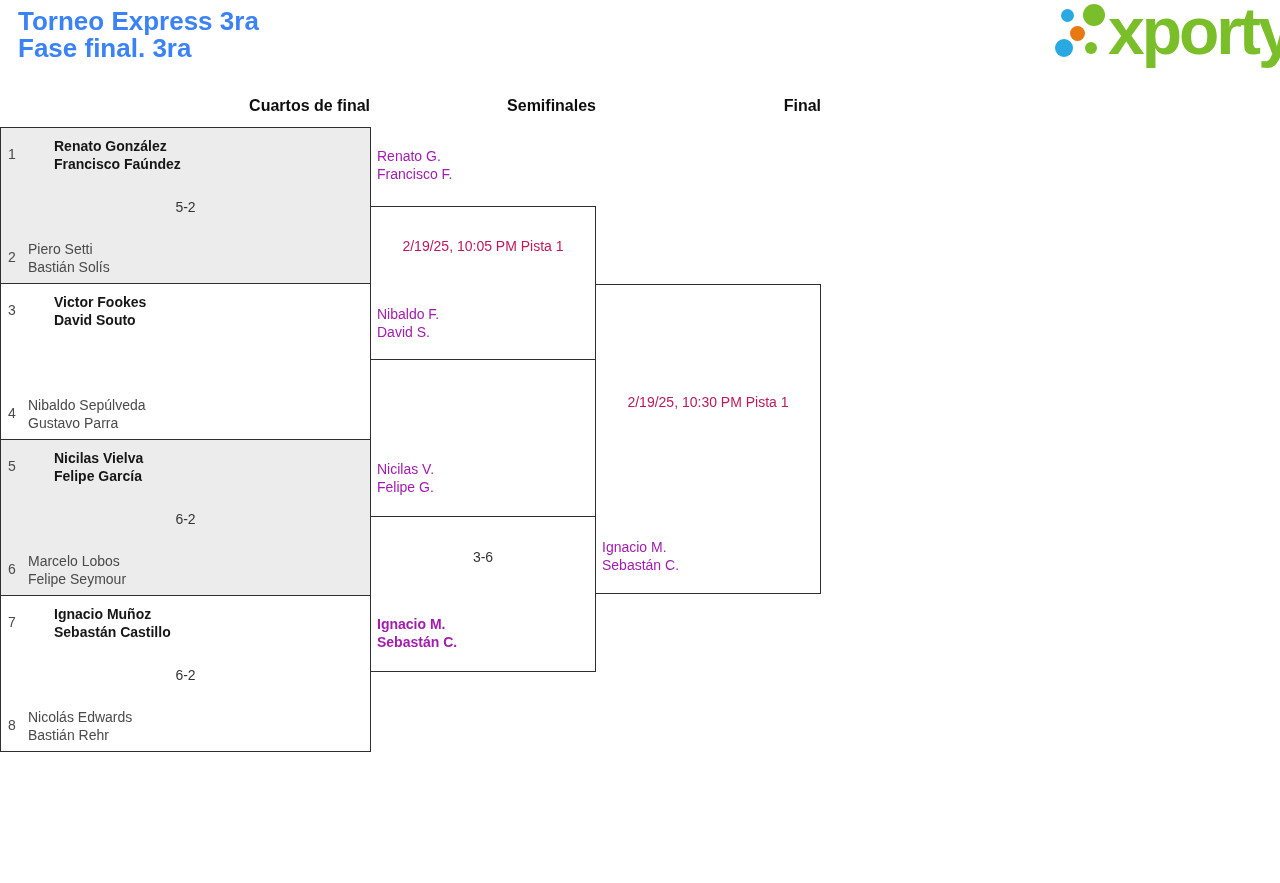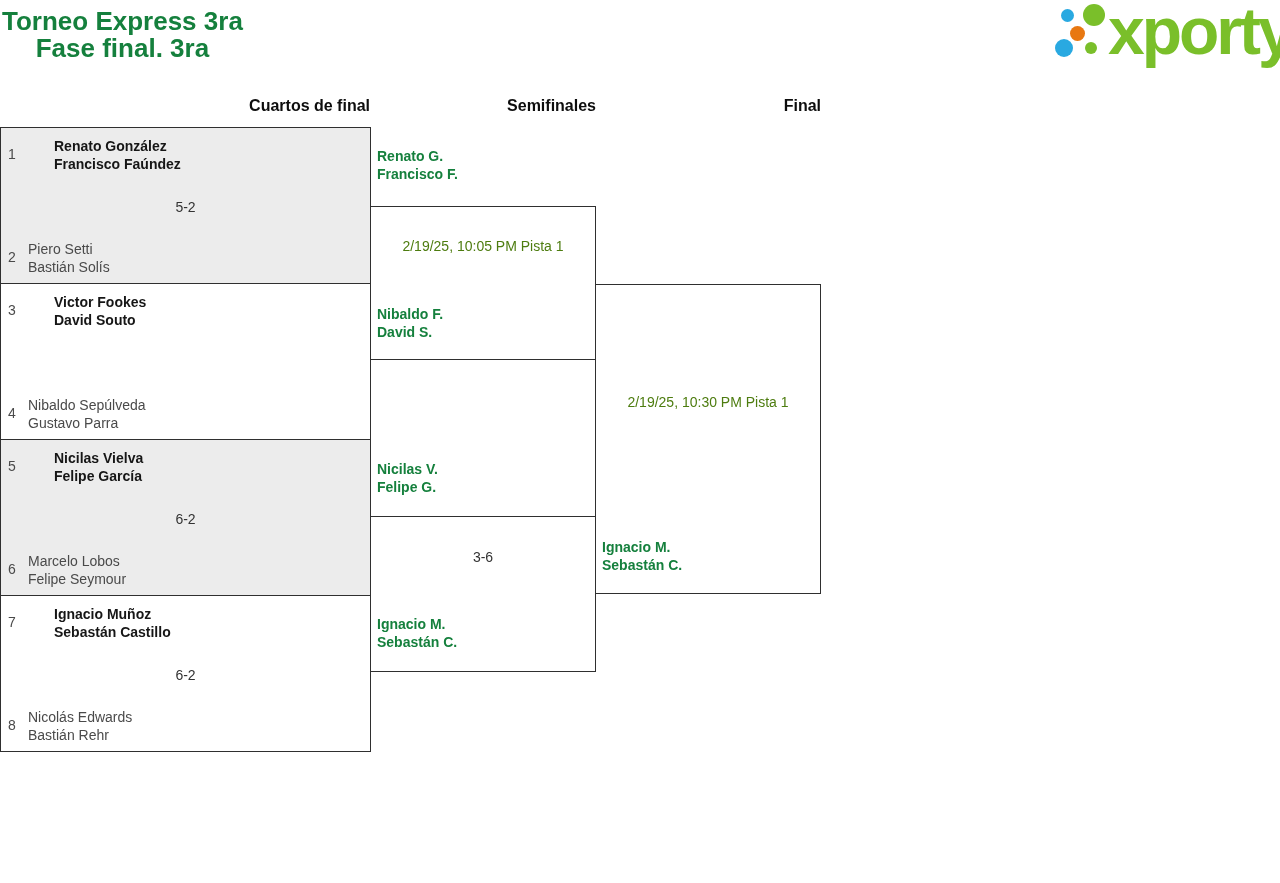--- a/index.html
+++ b/index.html
@@ -1,22 +1,22 @@
 <!DOCTYPE html>
 <html><head>
 <meta charset="utf-8">
 <style>
   * { margin:0; padding:0; box-sizing:border-box; }
   html,body { background:#ffffff; }
   body { font-family:"Liberation Sans", sans-serif; }
   .page { position:relative; width:1280px; height:883px; background:#fff; overflow:hidden; }
 
   
-  .title-block { position:absolute; left:2px; top:8px; font-size:26px; line-height:27px;
-                 font-weight:700; color:#15803d; letter-spacing:0;text-align:center; }
+  .title-block { position:absolute; left:18px; top:8px; font-size:26px; line-height:27px;
+                 font-weight:700; color:#3b82f6; letter-spacing:0; }
   .title-block div { white-space:nowrap; }
 
   .logo { position:absolute; left:1045px; top:0; width:235px; height:70px; cursor:pointer; }
   .dot { position:absolute; border-radius:50%; }
   .dot-blue-sm  { left:16px; top:9px;  width:13px; height:13px; background:#29a9e1; }
   .dot-green-lg { left:38px; top:4px;  width:22px; height:22px; background:#7abf2a; }
   .dot-orange   { left:25px; top:26px; width:15px; height:15px; background:#e87811; }
   .dot-blue-lg  { left:10px; top:39px; width:18px; height:18px; background:#29a9e1; }
   .dot-green-sm { left:40px; top:42px; width:12px; height:12px; background:#7abf2a; }
   .logo-text { position:absolute; left:63px; top:0; font-size:66px; line-height:62px;
@@ -42,29 +42,29 @@
   .seed { position:absolute; left:7px; width:17px; font-size:14px; color:#4a4a4a; }
   .seed-top { top:18px; } .seed-bottom { top:121px; }
   .team { position:absolute; left:27px; font-size:14px; line-height:18px; color:#4a4a4a; }
   .team div { white-space:nowrap; }
   .team-top { top:9px;margin-left:26px; } .team-bottom { top:112px; }
   .winner { font-weight:700; color:#161616; }
   .score { position:absolute; left:0; width:100%; top:71px; text-align:center;
            font-size:14px; color:#333; }
 
   
-  .plabel { position:absolute; font-size:14px; line-height:18px; color:#15803d;font-weight:bold; }
+  .plabel { position:absolute; font-size:14px; line-height:18px; color:#a21caf; }
   .plabel div { white-space:nowrap; }
   .plabel-sf1-top    { left:377px; top:147px; }
   .plabel-sf1-bottom { left:377px; top:305px; }
   .plabel-sf2-top    { left:377px; top:460px; }
   .plabel-sf2-bottom { left:377px; top:615px; }
   .plabel-final-bottom { left:602px; top:538px; }
 
-  .ctext { position:absolute; text-align:center; font-size:14px; color:#4d7c0f; white-space:nowrap; }
+  .ctext { position:absolute; text-align:center; font-size:14px; color:#be185d; white-space:nowrap; }
   .ctext-sf1   { left:371px; top:238px; width:224px; }
   .ctext-sf2   { left:371px; top:549px; width:224px; color:#333; }
   .ctext-final { left:596px; top:394px; width:224px; }
 </style>
 </head>
 <body>
 
 <div class="page">
 
   <div class="title-block">

